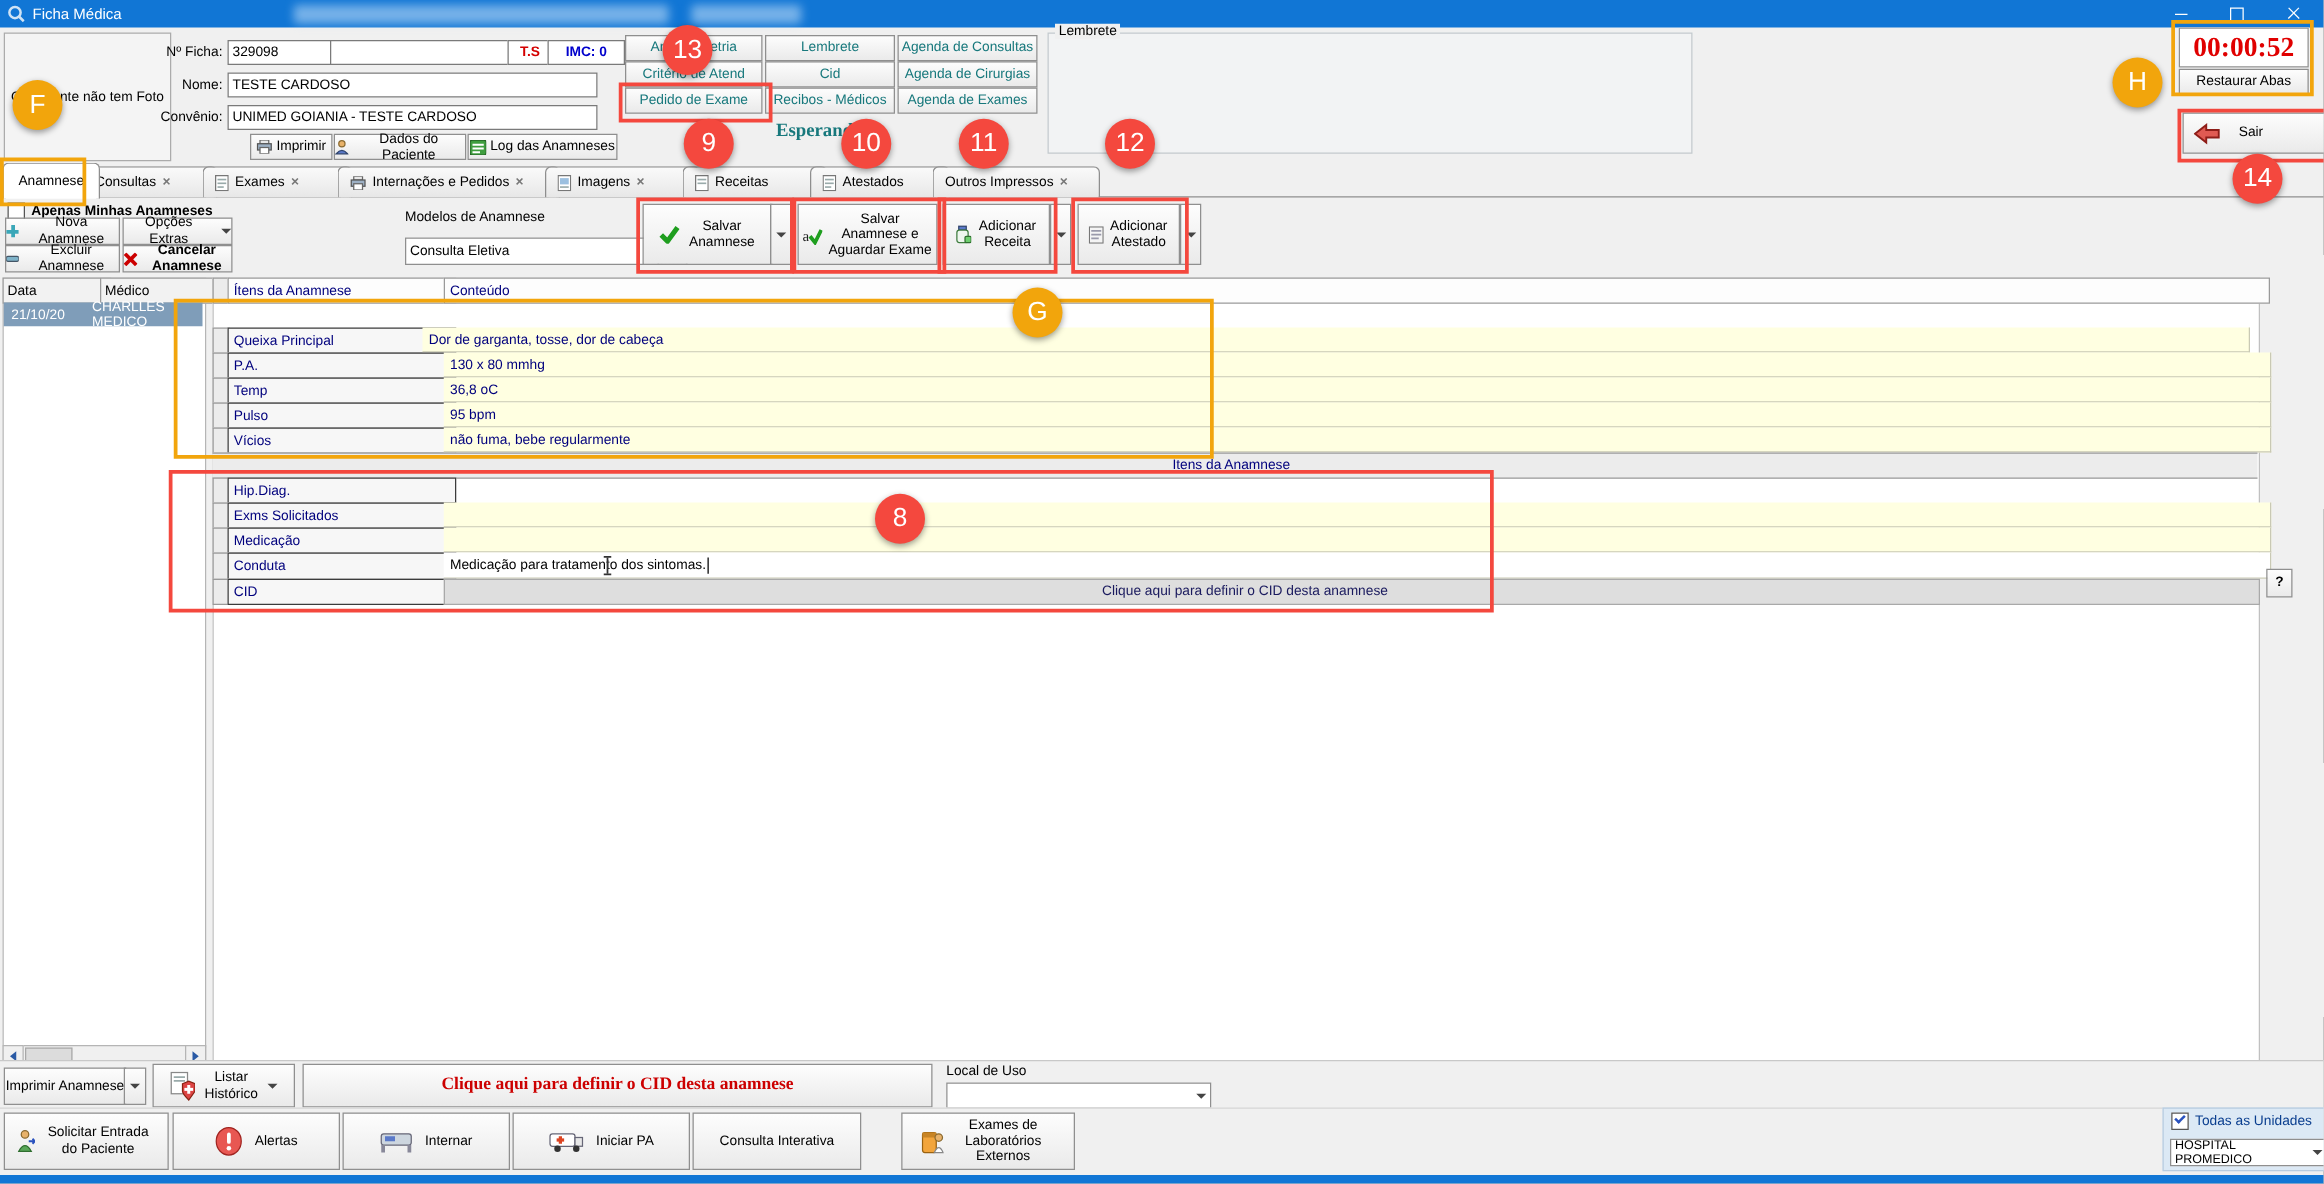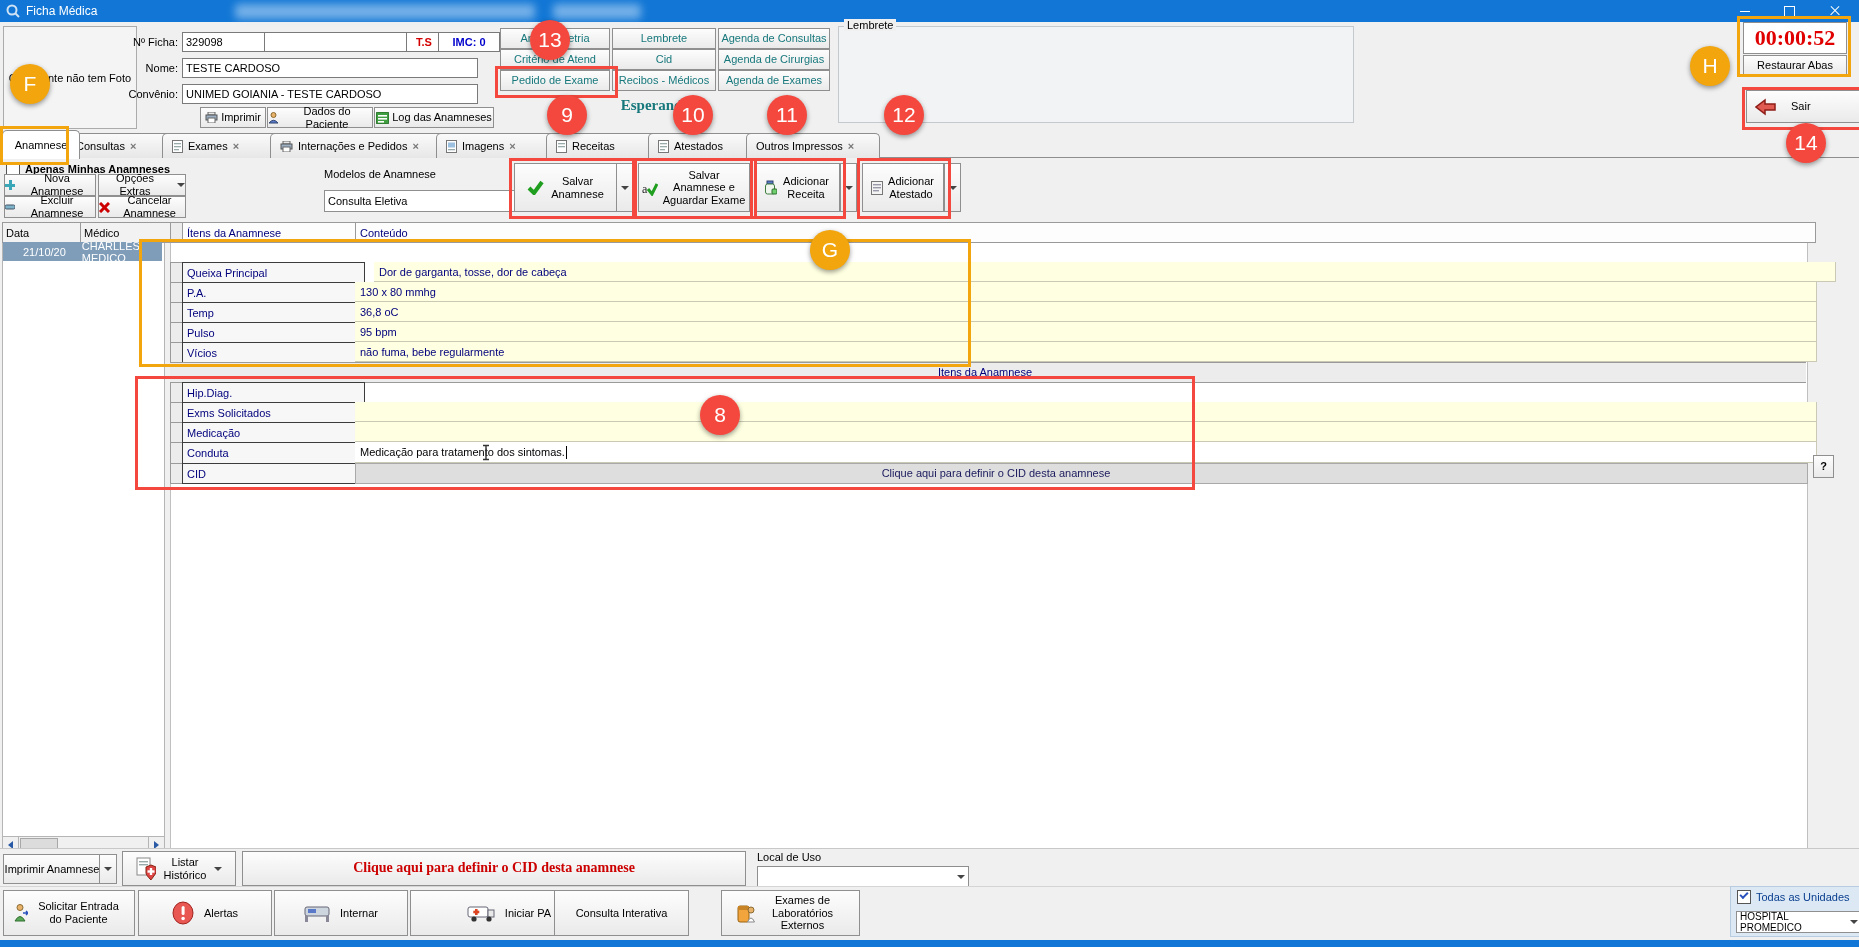--- a/index.html
+++ b/index.html
@@ -251,21 +251,21 @@
   <div class="btn" style="left:98px;top:174px;width:86px;height:20px;gap:6px;">
     <span>Opções Extras</span>
     <span class="arrowdn"></span>
   </div>
   <div class="btn" style="left:4px;top:196px;width:90px;height:20px;gap:4px;">
     <svg width="10" height="6">
         <rect x="0" y="1" width="10" height="4" rx="1.5" fill="#7fb3c9" stroke="#456"></rect>
       </svg>
     <span>Excluir Anamnese</span>
   </div>
-  <div class="btn" style="left:98px;top:196px;width:86px;height:20px;gap:4px;">
+  <div class="btn" style="left:98px;top:196px;width:86px;height:20px;gap:4px;font-weight:bold;">
     <svg width="11" height="11">
         <line x1="1" y1="1" x2="10" y2="10" stroke="#c00" stroke-width="3"></line>
         <line x1="10" y1="1" x2="1" y2="10" stroke="#c00" stroke-width="3"></line>
       </svg>
     <span>Cancelar Anamnese</span>
   </div>
 
   <div class="lbl abs" style="left:324px;top:168px;">Modelos de Anamnese</div>
   <div class="combo" style="left:324px;top:190px;width:198px;height:20px;">
     <span>Consulta Eletiva</span>
@@ -316,21 +316,21 @@
     </div>
 
   <div class="abs" style="left:2px;top:222px;width:161px;height:614px;background:#fff;border:1px solid #b5b5b5;"></div>
   <div class="lhead" style="left:2px;top:222px;width:79px;height:19px;">
       <span>Data</span>
     </div>
   <div class="lhead" style="left:80px;top:222px;width:83px;height:19px;">
       <span>Médico</span>
     </div>
   <div class="abs" style="left:3px;top:242px;width:159px;height:19px;background:#7f9db9;color:#fff;display:flex;align-items:center;">
-    <span style="width:77px;padding-left:20px;">21/10/20</span>
+    <span style="width:77px;padding-left:6px;">21/10/20</span>
     <span>CHARLLES MEDICO</span>
   </div>
 
   <div class="abs" style="left:2px;top:836px;width:161px;height:15px;background:#f0f0f0;border:1px solid #b5b5b5;"></div>
   <div class="scrollarr" style="left:2px;top:836px;width:15px;height:15px;">
       <span class="tri-l"></span>
     </div>
   <div class="scrollarr" style="left:148px;top:836px;width:15px;height:15px;">
       <span class="tri-r"></span>
     </div>
@@ -343,21 +343,21 @@
     </div>
   <div class="hcell" style="left:355px;top:222px;width:1451px;height:19px;">
       <span>Conteúdo</span>
     </div>
 
 
   <div class="ind" style="left:170px;top:262px;height:19px;"></div>
   <div class="rowlab" style="left:182px;top:262px;width:173px;height:19px;">
       <span>Queixa Principal</span>
     </div>
-  <div class="rowval" style="left:374px;top:262px;width:1451px;height:19px;">
+  <div class="rowval" style="left:338px;top:262px;width:1451px;height:19px;">
       <span>Dor de garganta, tosse, dor de cabeça</span>
     </div>
 
   <div class="ind" style="left:170px;top:282px;height:19px;"></div>
   <div class="rowlab" style="left:182px;top:282px;width:173px;height:19px;">
       <span>P.A.</span>
     </div>
   <div class="rowval" style="left:355px;top:282px;width:1451px;height:19px;">
       <span>130 x 80  mmhg</span>
     </div>
@@ -482,21 +482,21 @@
   </div>
   <div class="btn actbtn" style="left:274px;top:890px;width:132px;height:44px;gap:10px;">
     <svg width="26" height="20">
         <rect x="1" y="4" width="24" height="9" rx="2" fill="#cdd6df" stroke="#667"></rect>
         <rect x="4" y="6" width="8" height="4" fill="#5a79c9"></rect>
         <rect x="1" y="13" width="3" height="6" fill="#889"></rect>
         <rect x="22" y="13" width="3" height="6" fill="#889"></rect>
       </svg>
     <span>Internar</span>
   </div>
-  <div class="btn actbtn" style="left:410px;top:890px;width:140px;height:44px;gap:10px;padding-left:28px;">
+  <div class="btn actbtn" style="left:410px;top:890px;width:140px;height:44px;gap:10px;">
     <svg width="28" height="20">
         <rect x="1" y="4" width="20" height="10" rx="2" fill="#fff" stroke="#667"></rect>
         <rect x="21" y="7" width="6" height="7" fill="#e8e8e8" stroke="#667"></rect>
         <rect x="8" y="6" width="2.6" height="6" fill="#d42"></rect>
         <rect x="6.3" y="7.7" width="6" height="2.6" fill="#d42"></rect>
         <circle cx="7" cy="16" r="2.6" fill="#333"></circle>
         <circle cx="22" cy="16" r="2.6" fill="#333"></circle>
       </svg>
     <span>Iniciar PA</span>
   </div>

